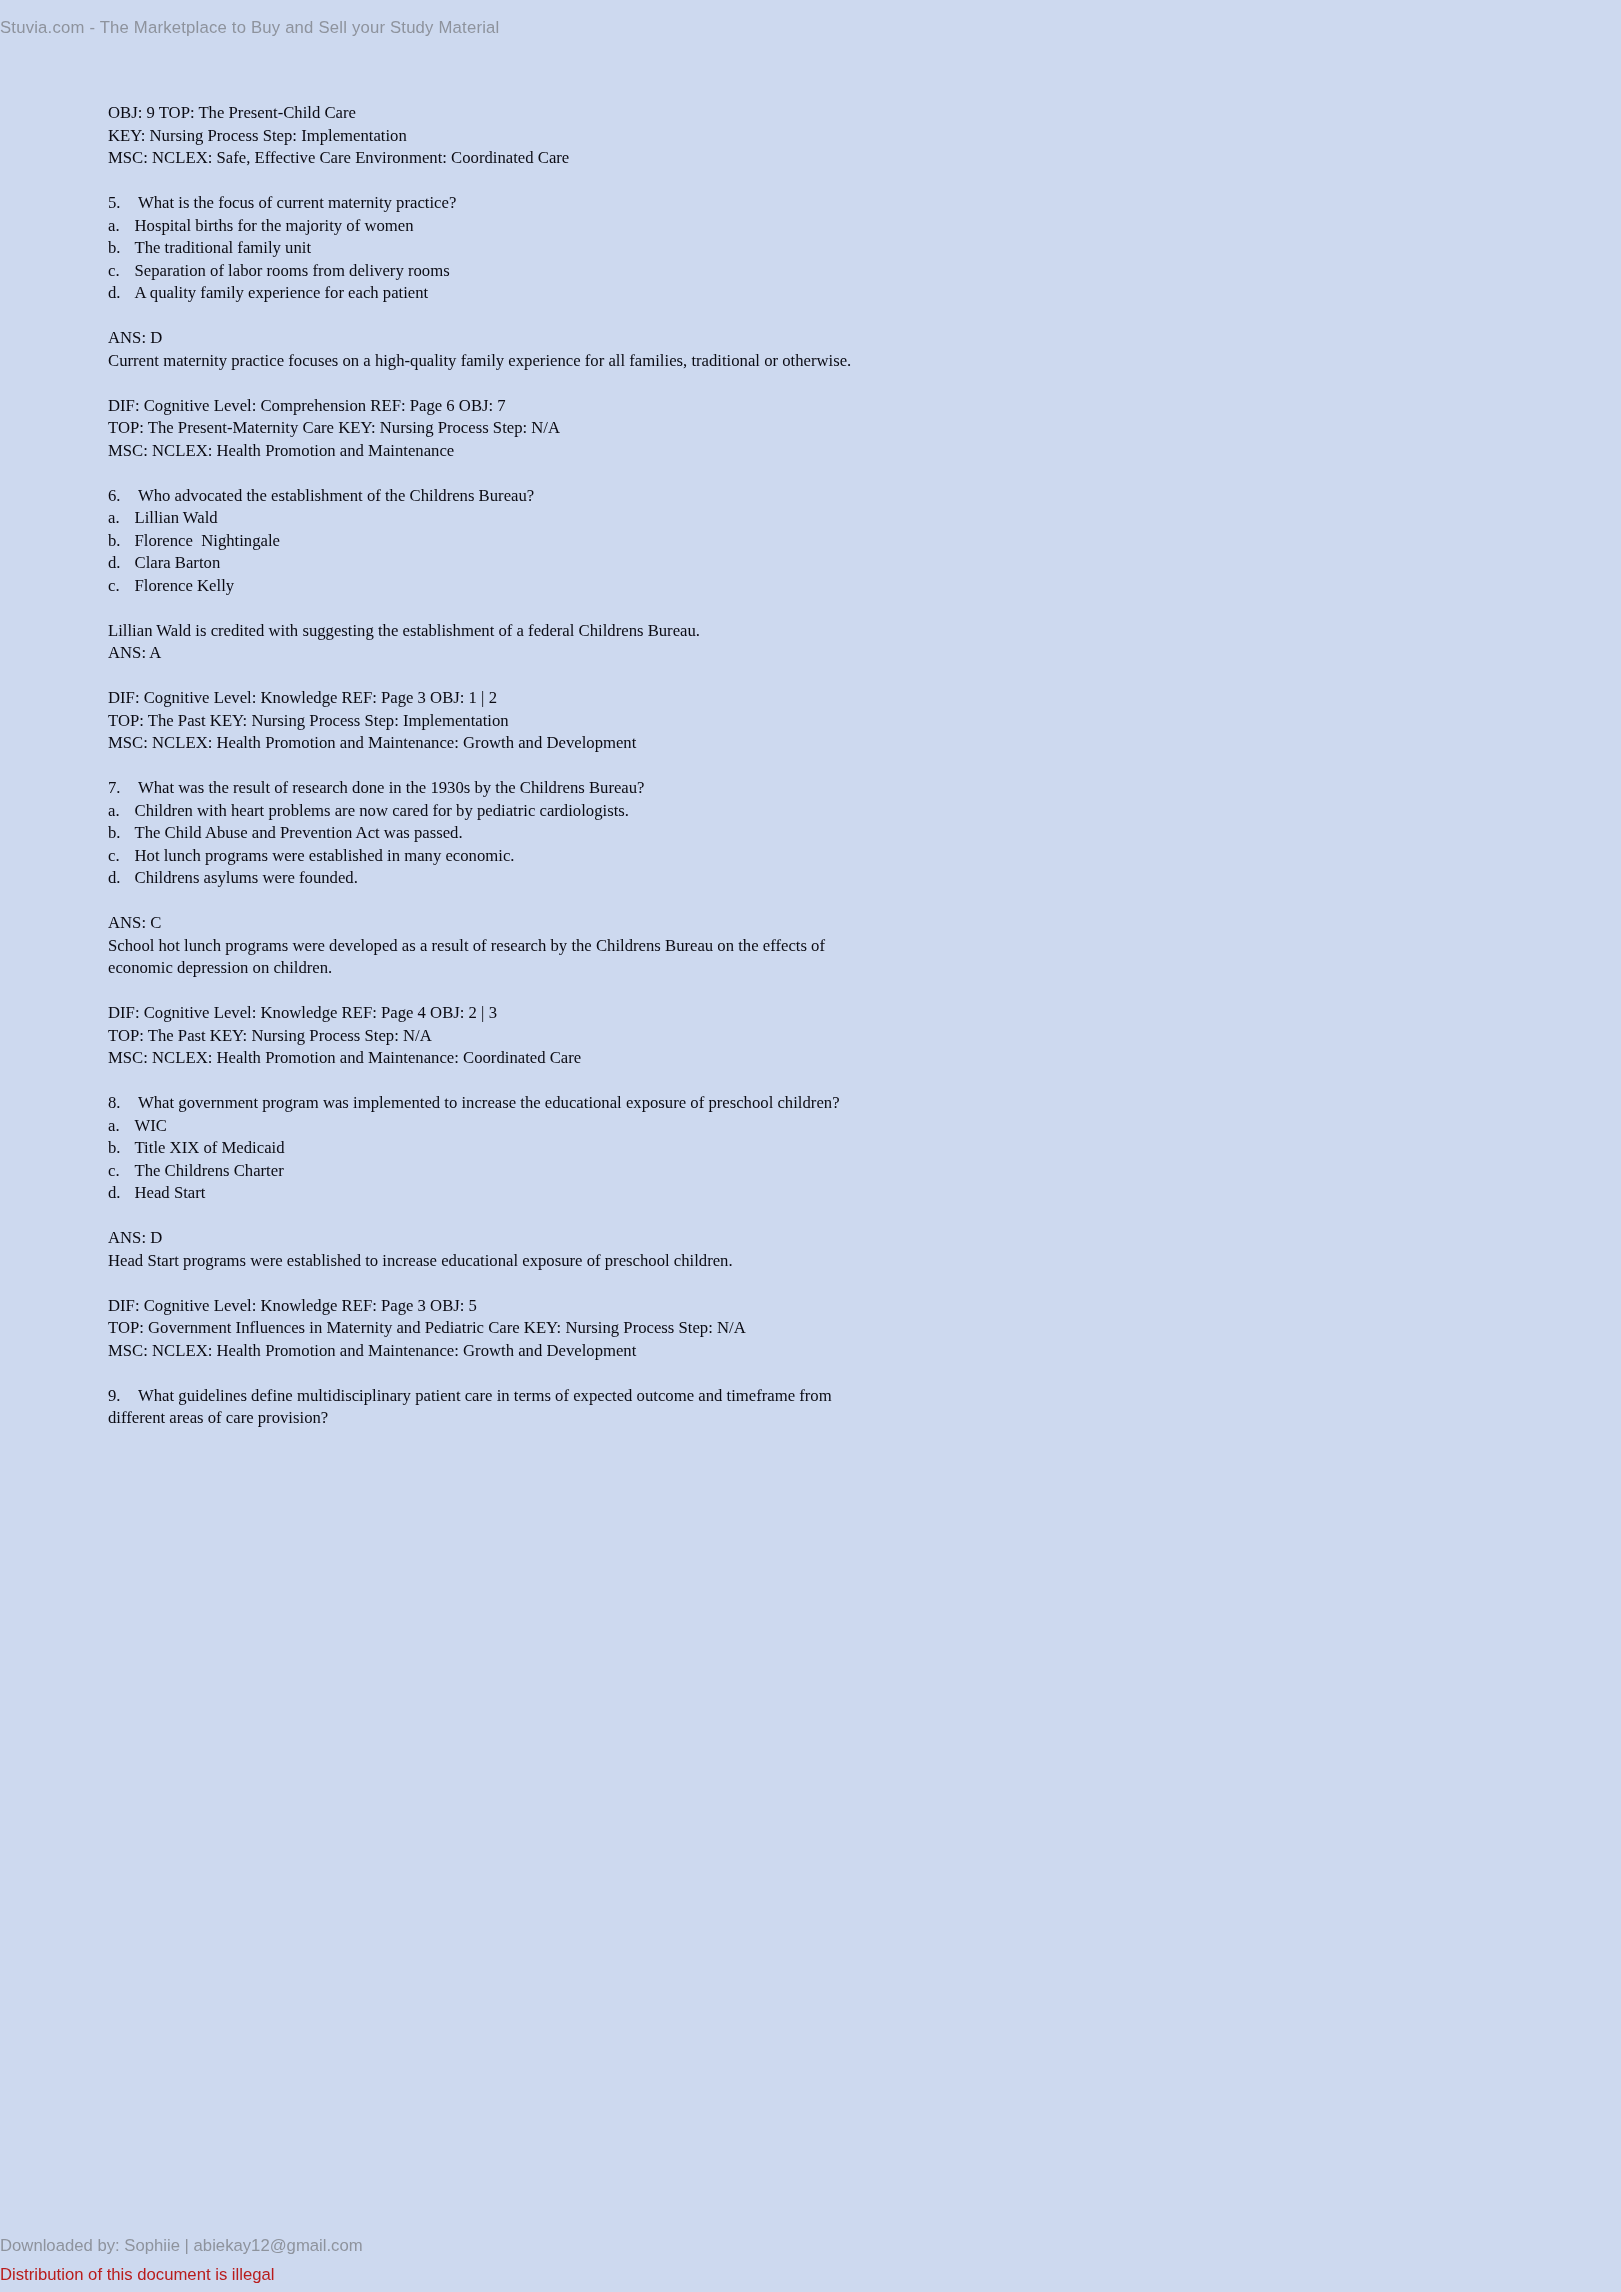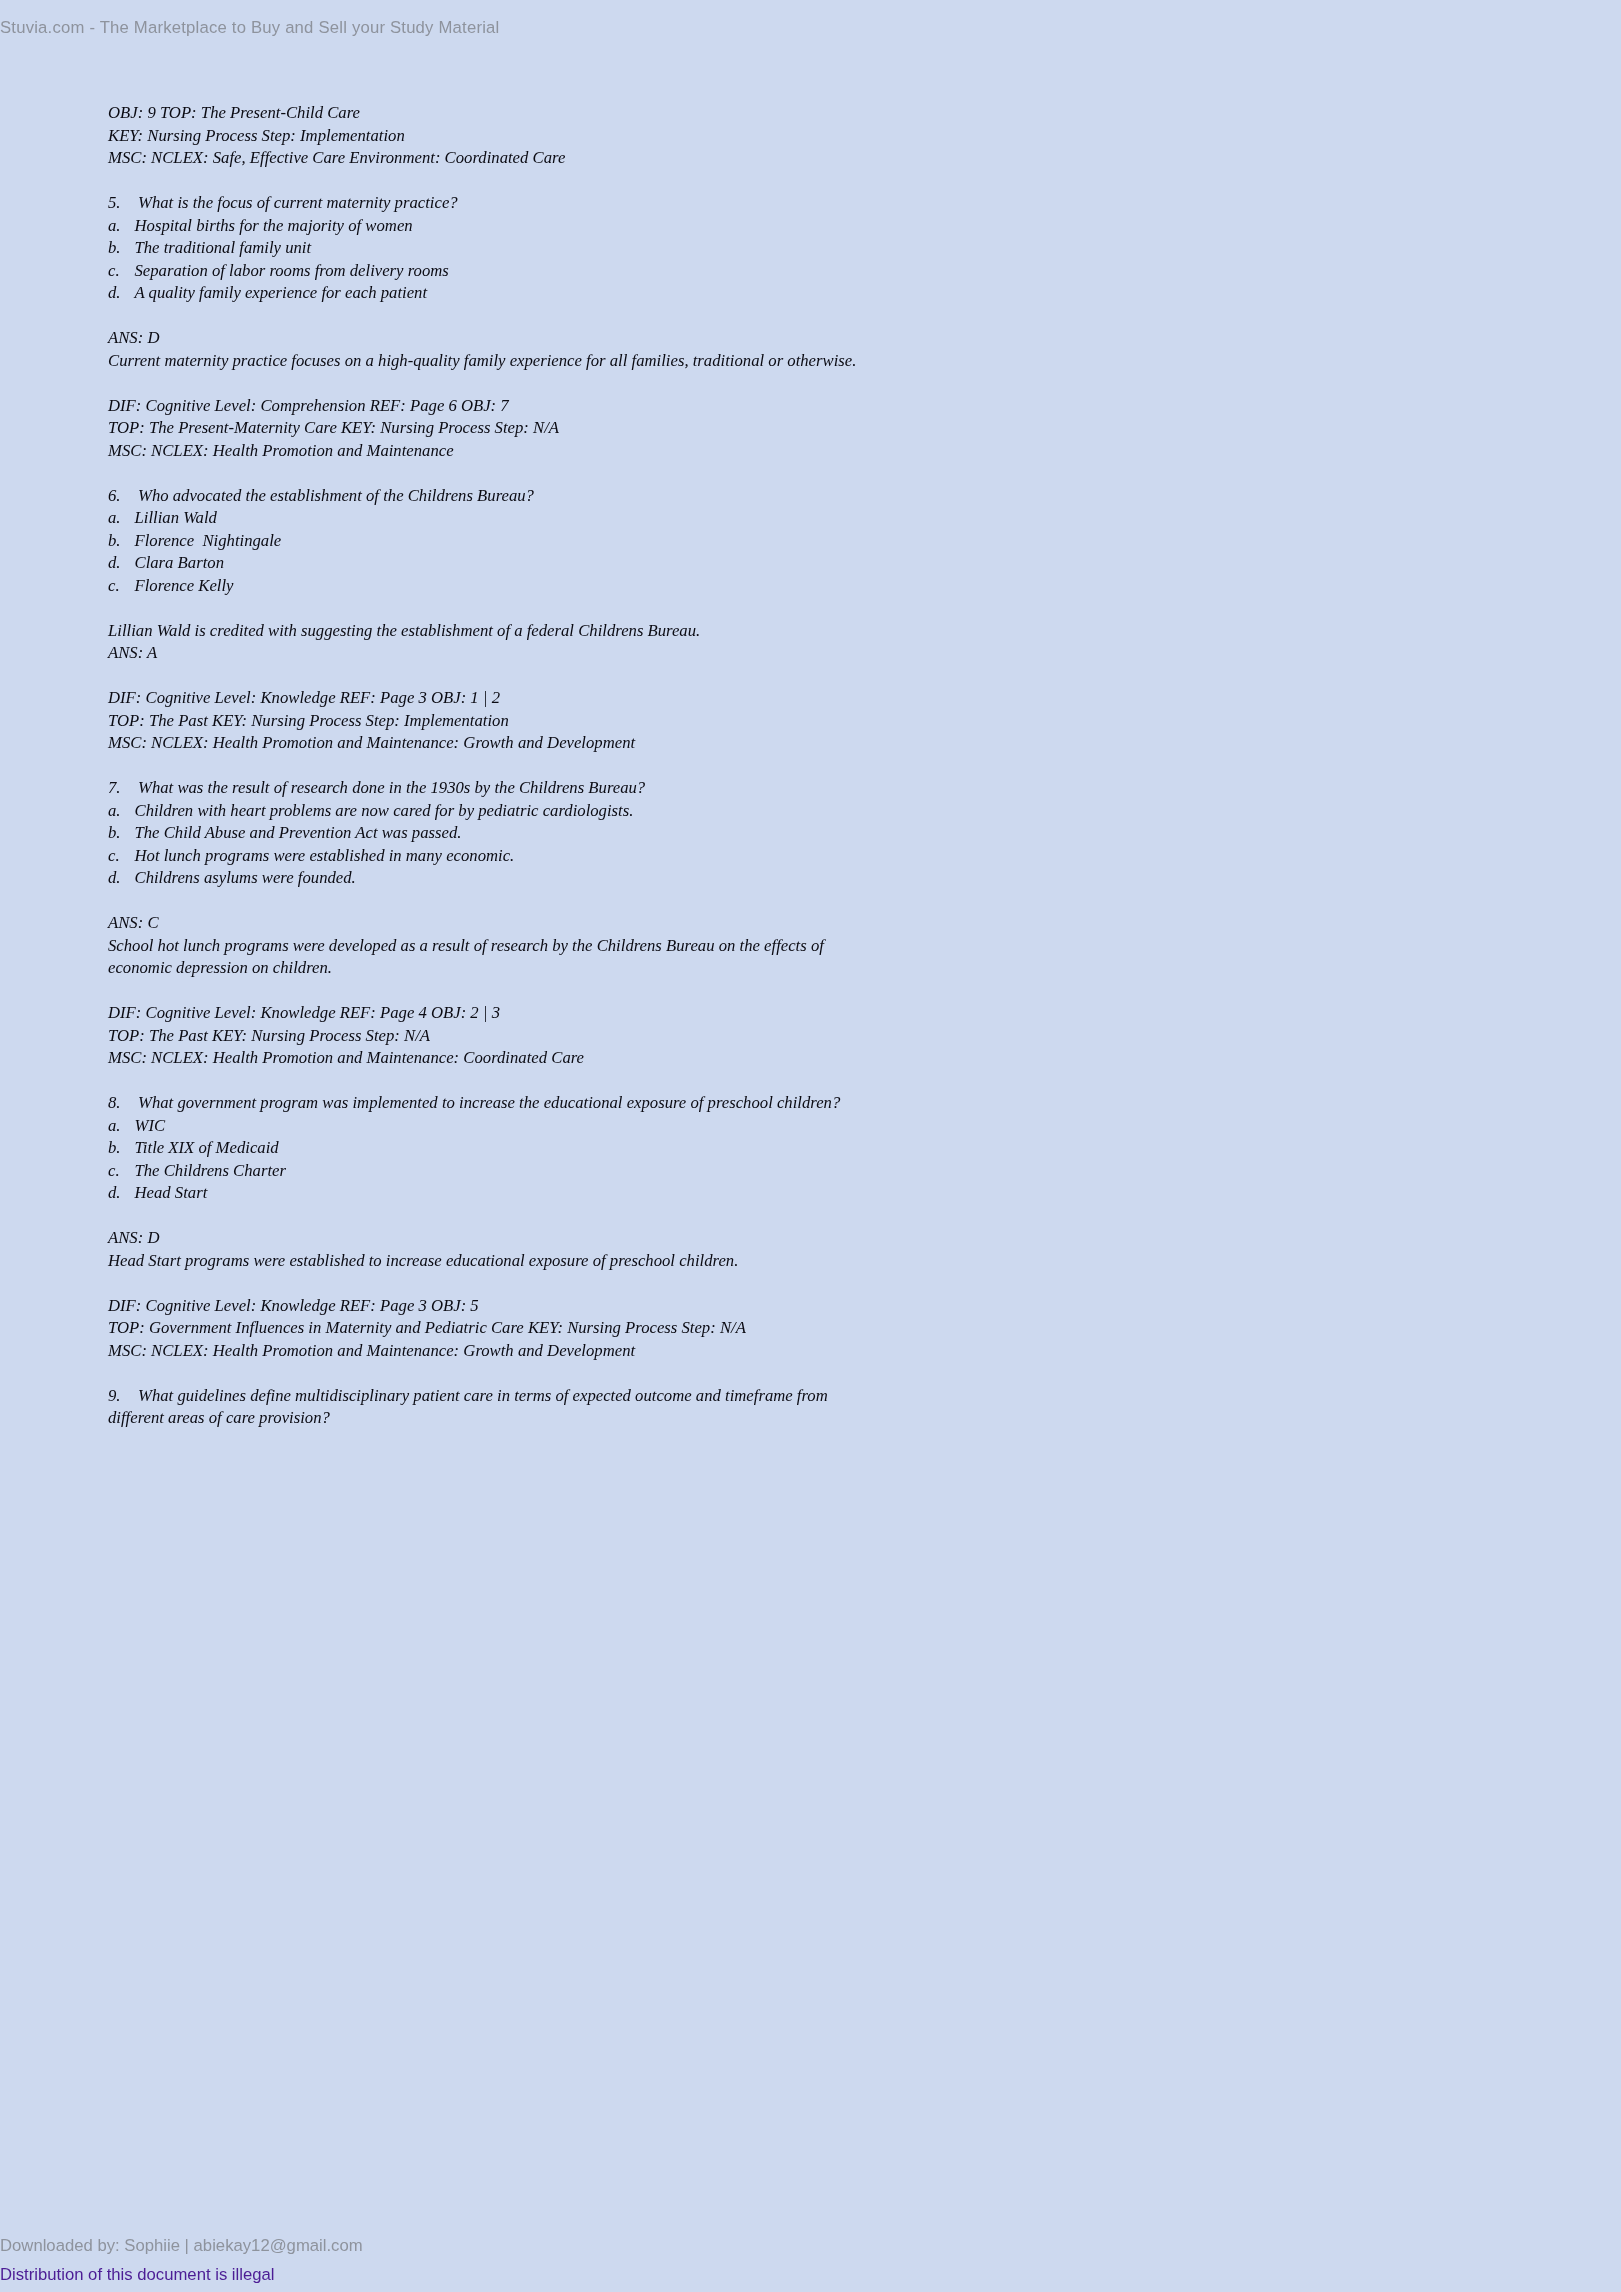--- a/index.html
+++ b/index.html
@@ -15,30 +15,30 @@
     position: absolute; top: 17.6px; left: 0; width: 100%;
     text-align: left;
     font-family: "Liberation Sans", sans-serif;
     font-size: 16.7px; color: #8e939d; letter-spacing: 0.2px;
   }
   .content {
     position: absolute; top: 102px; left: 108px; right: 59px;
     font-size: 16.7px; line-height: 22.5px;
   }
   .block { margin: 0 0 22.5px 0; }
-  .line { white-space: pre; font-style: italic; }
+  .line { white-space: pre; }
   .qnum { display: inline-block; min-width: 30px; }
   .letter { display: inline-block; min-width: 26.5px; }
   .footer {
     position: absolute; top: 2231px; left: 0; width: 100%;
     text-align: left;
     font-family: "Liberation Sans", sans-serif;
     font-size: 16.7px; line-height: 29px; color: #8e939d;
   }
-  .footer .warning { color: #4c1d95; }
+  .footer .warning { color: #b91c1c; }
 </style>
 </head>
 <body>
 
 <div class="page">
   <div class="header">
     <span>Stuvia.com - The Marketplace to Buy and Sell your Study Material</span>
   </div>
 
   <div class="content">

